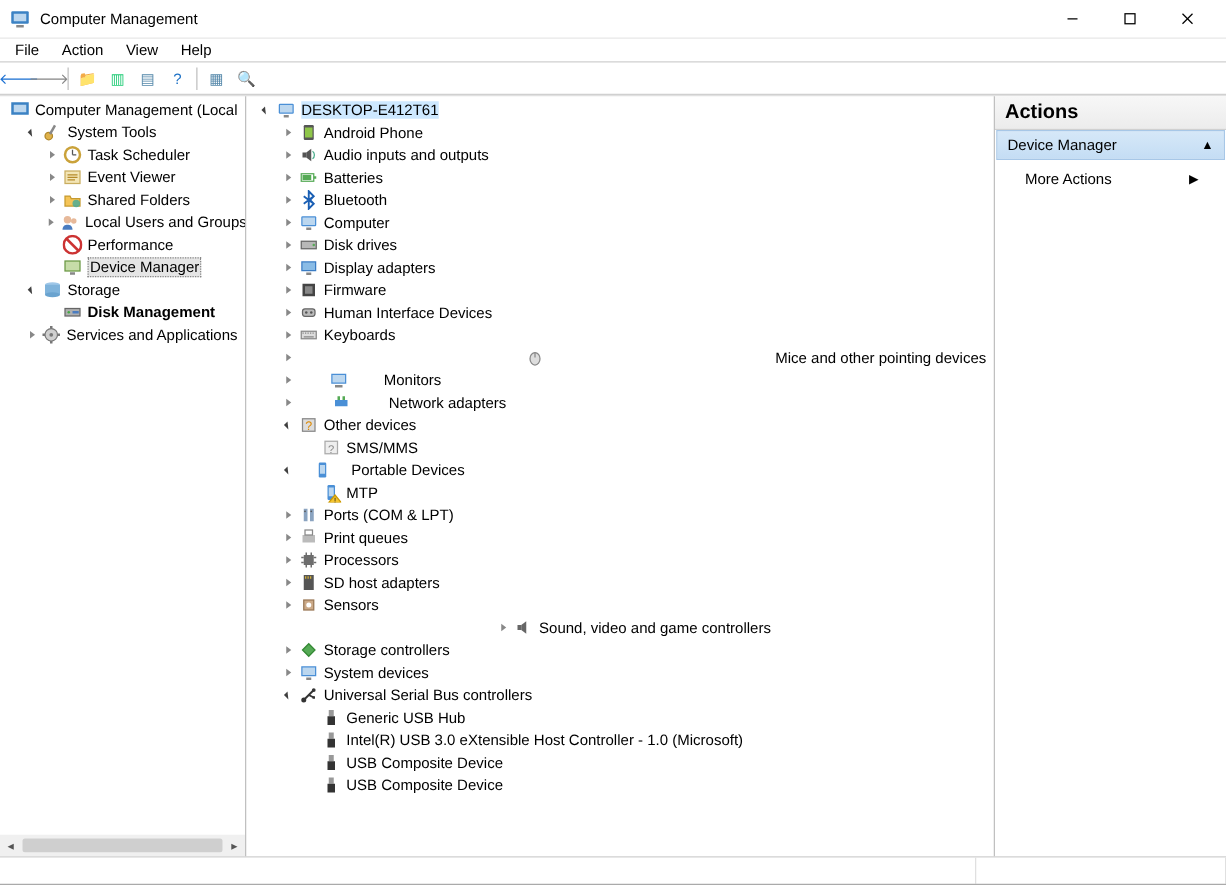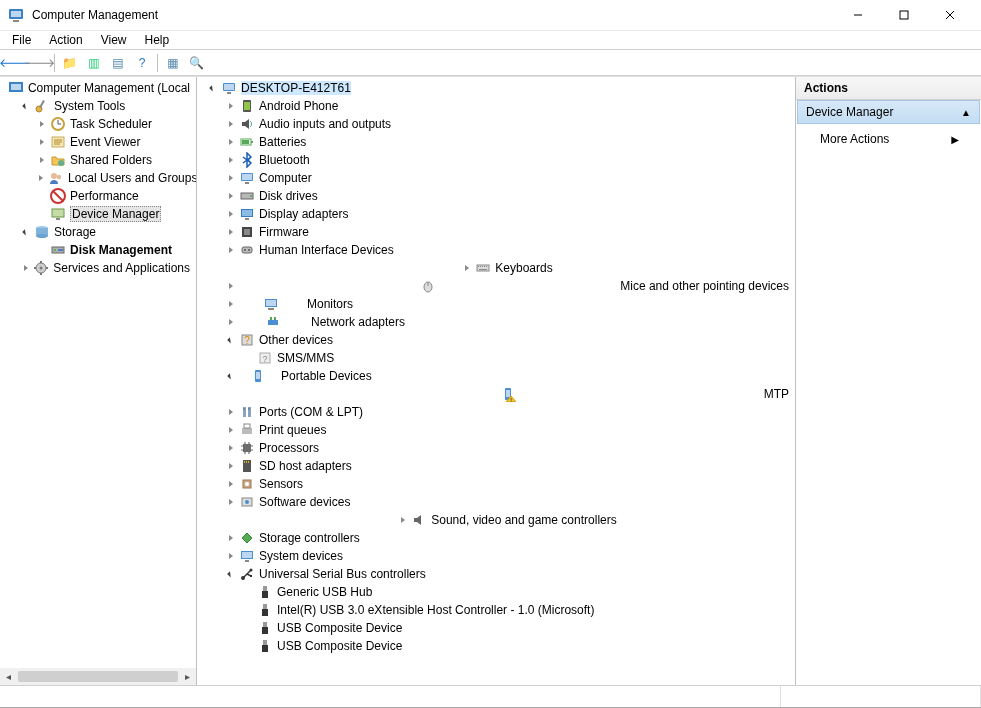--- a/index.html
+++ b/index.html
@@ -84,21 +84,21 @@
 .pane-right {
   width: 185px;
   display: flex;
   flex-direction: column;
 }
 .actions-header {
   background: linear-gradient(#f7f7f7,#ececec);
   border-bottom: 1px solid #d0d0d0;
   font-weight: 600;
   padding: 4px 8px;
-  font-size: 12px;
+  font-size: 16px;
 }
 .actions-group-header {
   background: linear-gradient(#d6e8f8,#c4ddf4);
   border: 1px solid #a7c7e7;
   padding: 4px 8px;
   display: flex;
   justify-content: space-between;
   align-items: center;
   font-size: 12px;
   margin: 0 1px;
@@ -572,21 +572,21 @@
               <svg width="16" height="16" viewBox="0 0 16 16">
                 <rect x="3" y="5" width="10" height="6" rx="2" fill="#bbb" stroke="#666"></rect>
                 <circle cx="6" cy="8" r="1" fill="#555"></circle>
                 <circle cx="10" cy="8" r="1" fill="#555"></circle>
               </svg>
             </span>
             <span class="node-label">Human Interface Devices</span>
           </div>
         </li>
         <li>
-          <div class="tree-row" style="padding-left: 24px; justify-content: center;">
+          <div class="tree-row" style="padding-left: 24px;">
             <span class="caret">
               <svg width="10" height="10">
                 <path d="M3 2l4 3-4 3z" fill="#888"></path>
               </svg>
             </span>
             <span class="node-icon">
               <svg width="16" height="16" viewBox="0 0 16 16">
                 <rect x="2" y="5" width="12" height="6" fill="#ddd" stroke="#888"></rect>
                 <g fill="#888">
                   <rect x="3" y="6" width="1" height="1"></rect>
@@ -689,21 +689,21 @@
             <span class="node-icon">
               <svg width="16" height="16" viewBox="0 0 16 16">
                 <rect x="5" y="2" width="6" height="12" rx="1" fill="#4a8fd6"></rect>
                 <rect x="6" y="4" width="4" height="7" fill="#bcd7ef"></rect>
               </svg>
             </span>
             <span class="node-label">Portable Devices</span>
           </div>
         </li>
         <li>
-          <div class="tree-row" style="padding-left: 42px; justify-content: space-between;">
+          <div class="tree-row" style="padding-left: 42px;">
             <span class="caret blank"></span>
             <span class="node-icon">
               <svg width="16" height="16" viewBox="0 0 16 16">
                 <rect x="5" y="2" width="6" height="12" rx="1" fill="#4a8fd6"></rect>
                 <rect x="6" y="4" width="4" height="7" fill="#bcd7ef"></rect>
                 <polygon points="11,10 16,16 6,16" fill="#f4c430" stroke="#c90"></polygon>
                 <text x="11" y="16" font-size="6" text-anchor="middle" fill="#000">!</text>
               </svg>
             </span>
             <span class="node-label">MTP</span>
@@ -793,36 +793,20 @@
                 <path d="M3 2l4 3-4 3z" fill="#888"></path>
               </svg>
             </span>
             <span class="node-icon">
               <svg width="16" height="16" viewBox="0 0 16 16">
                 <rect x="4" y="4" width="8" height="8" fill="#ca8" stroke="#975"></rect>
                 <circle cx="8" cy="8" r="2" fill="#fff"></circle>
               </svg>
             </span>
             <span class="node-label">Sensors</span>
-          </div>
-        </li>
-        <li>
-          <div class="tree-row" style="padding-left: 24px;">
-            <span class="caret">
-              <svg width="10" height="10">
-                <path d="M3 2l4 3-4 3z" fill="#888"></path>
-              </svg>
-            </span>
-            <span class="node-icon">
-              <svg width="16" height="16" viewBox="0 0 16 16">
-                <rect x="3" y="4" width="10" height="8" fill="#ddd" stroke="#888"></rect>
-                <circle cx="8" cy="8" r="2" fill="#4a8fd6"></circle>
-              </svg>
-            </span>
-            <span class="node-label">Software devices</span>
           </div>
         </li>
         <li>
           <div class="tree-row" style="padding-left: 24px; justify-content: center;">
             <span class="caret">
               <svg width="10" height="10">
                 <path d="M3 2l4 3-4 3z" fill="#888"></path>
               </svg>
             </span>
             <span class="node-icon">

